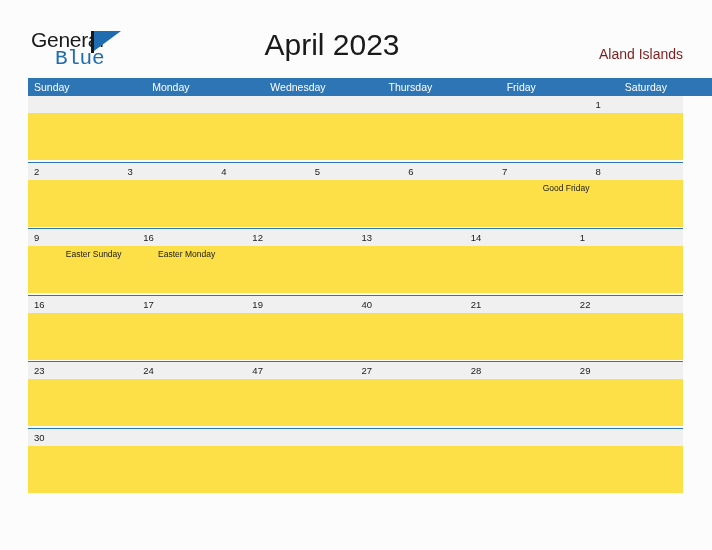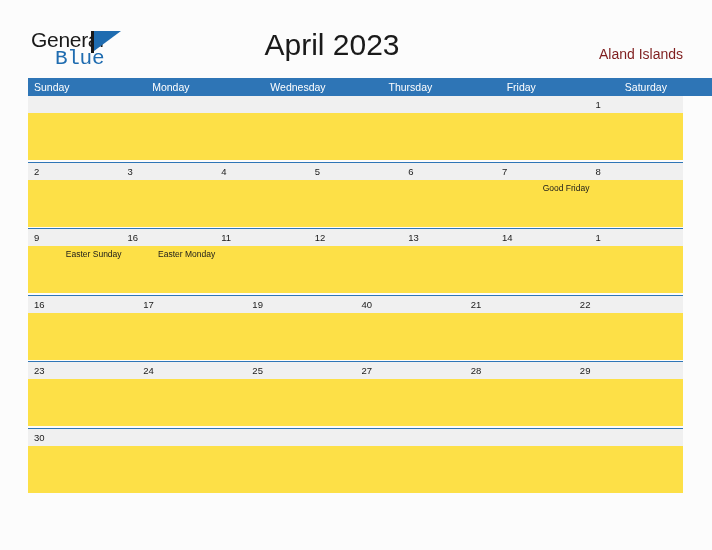--- a/index.html
+++ b/index.html
@@ -242,21 +242,20 @@
         <div class="event-cell"></div>
         <div class="event-cell">Good Friday</div>
         <div class="event-cell"></div>
       </div>
     </div>
 
     <div class="week">
       <div class="date-band">
         <div class="date-cell">9</div>
         <div class="date-cell">16</div>
-        <div class="date-cell">11</div>
         <div class="date-cell">12</div>
         <div class="date-cell">13</div>
         <div class="date-cell">14</div>
         <div class="date-cell">1</div>
       </div>
       <div class="event-band">
         <div class="event-cell">Easter Sunday</div>
         <div class="event-cell">Easter Monday</div>
         <div class="event-cell"></div>
         <div class="event-cell"></div>
@@ -283,21 +282,21 @@
         <div class="event-cell"></div>
         <div class="event-cell"></div>
         <div class="event-cell"></div>
       </div>
     </div>
 
     <div class="week">
       <div class="date-band">
         <div class="date-cell">23</div>
         <div class="date-cell">24</div>
-        <div class="date-cell">25</div>
+        <div class="date-cell">47</div>
         <div class="date-cell">27</div>
         <div class="date-cell">28</div>
         <div class="date-cell">29</div>
       </div>
       <div class="event-band">
         <div class="event-cell"></div>
         <div class="event-cell"></div>
         <div class="event-cell"></div>
         <div class="event-cell"></div>
         <div class="event-cell"></div>

